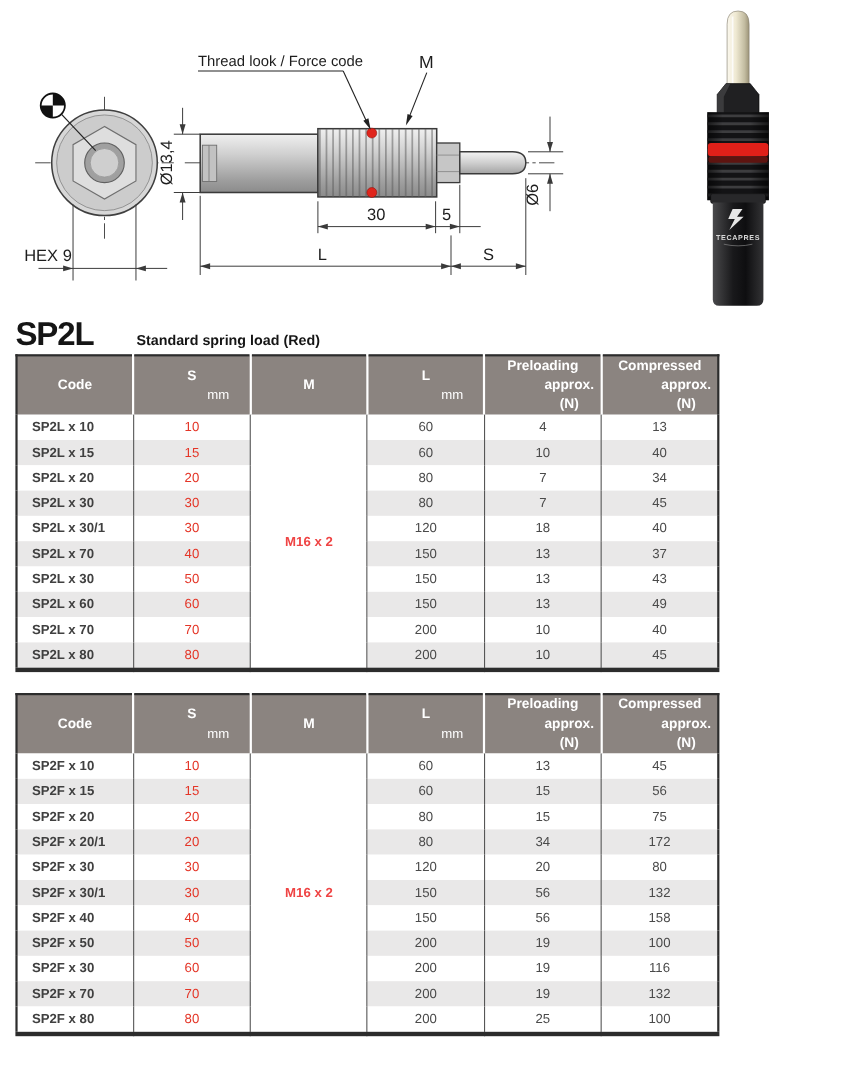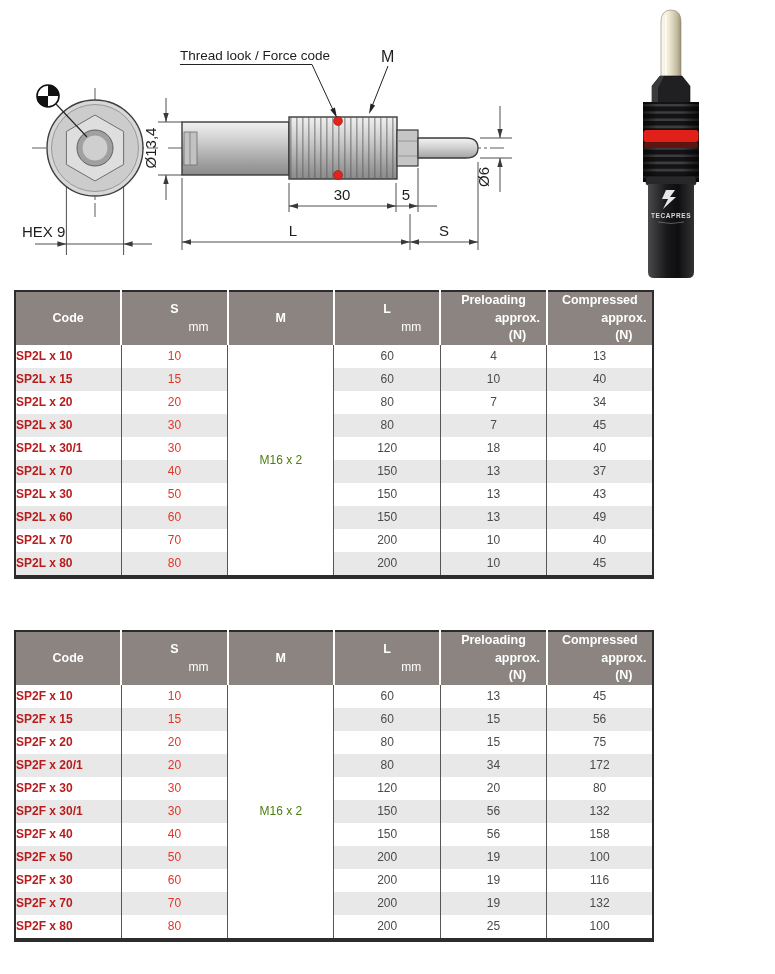--- a/index.html
+++ b/index.html
@@ -22,24 +22,24 @@
         font-size:12.5px;font-weight:bold;text-align:center;vertical-align:middle;
         border-left:2px solid #ffffff;line-height:1.4;}
   table.spec-table thead th:first-child{border-left:none;}
   table.spec-table thead th .l2{display:block;font-weight:normal;font-size:12px;margin-left:48px;}
   table.spec-table thead th:nth-child(5) .l2,
   table.spec-table thead th:nth-child(6) .l2{font-weight:bold;font-size:12.5px;}
   table.spec-table tbody td{
         height:23px;padding:0;font-size:12px;text-align:center;color:#4a4a4a;
         border-left:1px solid #565656;background:#ffffff;}
   table.spec-table tbody td:first-child{border-left:none;text-align:left;
-        font-weight:bold;color:#b91c1c;}
+        padding-left:13px;font-weight:bold;color:#404040;}
   table.spec-table tbody tr:nth-child(even) td{background:#e9e8e8;}
   table.spec-table tbody td.s-cell{color:#e43527;}
-  table.spec-table tbody td.m-cell{background:#ffffff !important;font-weight:normal;color:#4d7c0f;}
+  table.spec-table tbody td.m-cell{background:#ffffff !important;font-weight:bold;color:#ef4444;}
 </style>
 </head>
 <body>
 
 <div class="page">
 
   <div class="drawing-wrap">
     <svg width="775" height="290" viewBox="0 0 775 290" xmlns="http://www.w3.org/2000/svg" font-family="Liberation Sans, sans-serif">
       <defs>
         <linearGradient id="gMetal" x1="0" y1="0" x2="0" y2="1">
@@ -181,20 +181,24 @@
         <path d="M648,184 L694,184 L694,272 Q694,278 688,278 L654,278 Q648,278 648,272 Z" fill="url(#gPhotoBody)"></path>
 
         <path d="M666,190 L675,190 L670,197 L676,197 L663,209 L668,199 L662,199 Z" fill="#e6e6e6"></path>
         <text x="671" y="218" font-size="6.5" font-weight="bold" fill="#d8d8d8" text-anchor="middle" letter-spacing="0.6">TECAPRES</text>
         <path d="M658,222 Q671,225 684,222" stroke="#8a8a8a" stroke-width="0.6" fill="none"></path>
       </g>
     </svg>
   </div>
 
   <section class="section" style="top:290px">
+    <div class="titlebar">
+      <h2 class="title">SP2L</h2>
+      <span class="subtitle">Standard spring load (Red)</span>
+    </div>
     <table class="spec-table">
       <thead>
           <tr>
             <th><span>Code</span></th>
             <th><span>S</span><span class="l2">mm</span></th>
             <th><span>M</span></th>
             <th><span>L</span><span class="l2">mm</span></th>
             <th><span>Preloading</span><span class="l2">approx. (N)</span></th>
             <th><span>Compressed</span><span class="l2">approx. (N)</span></th>
           </tr>

